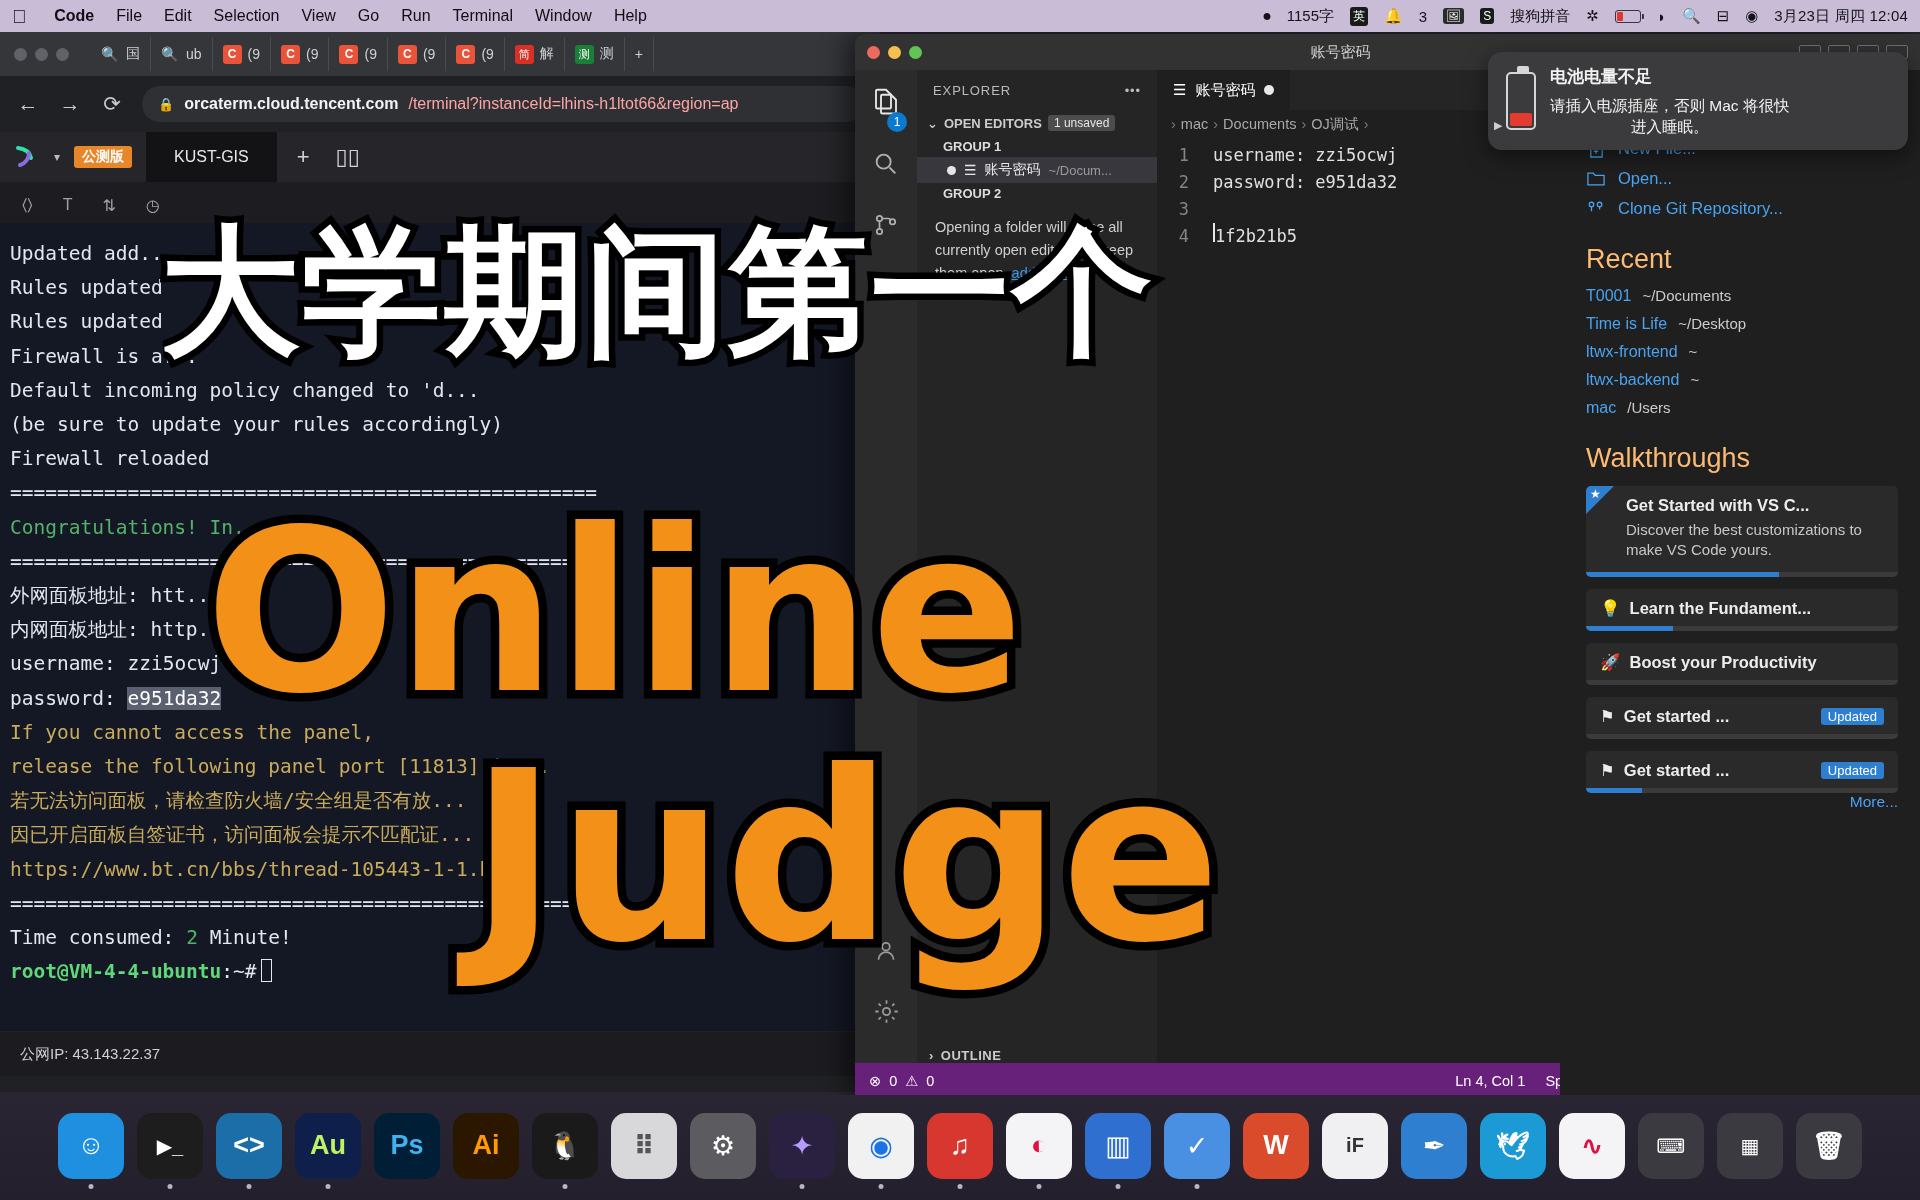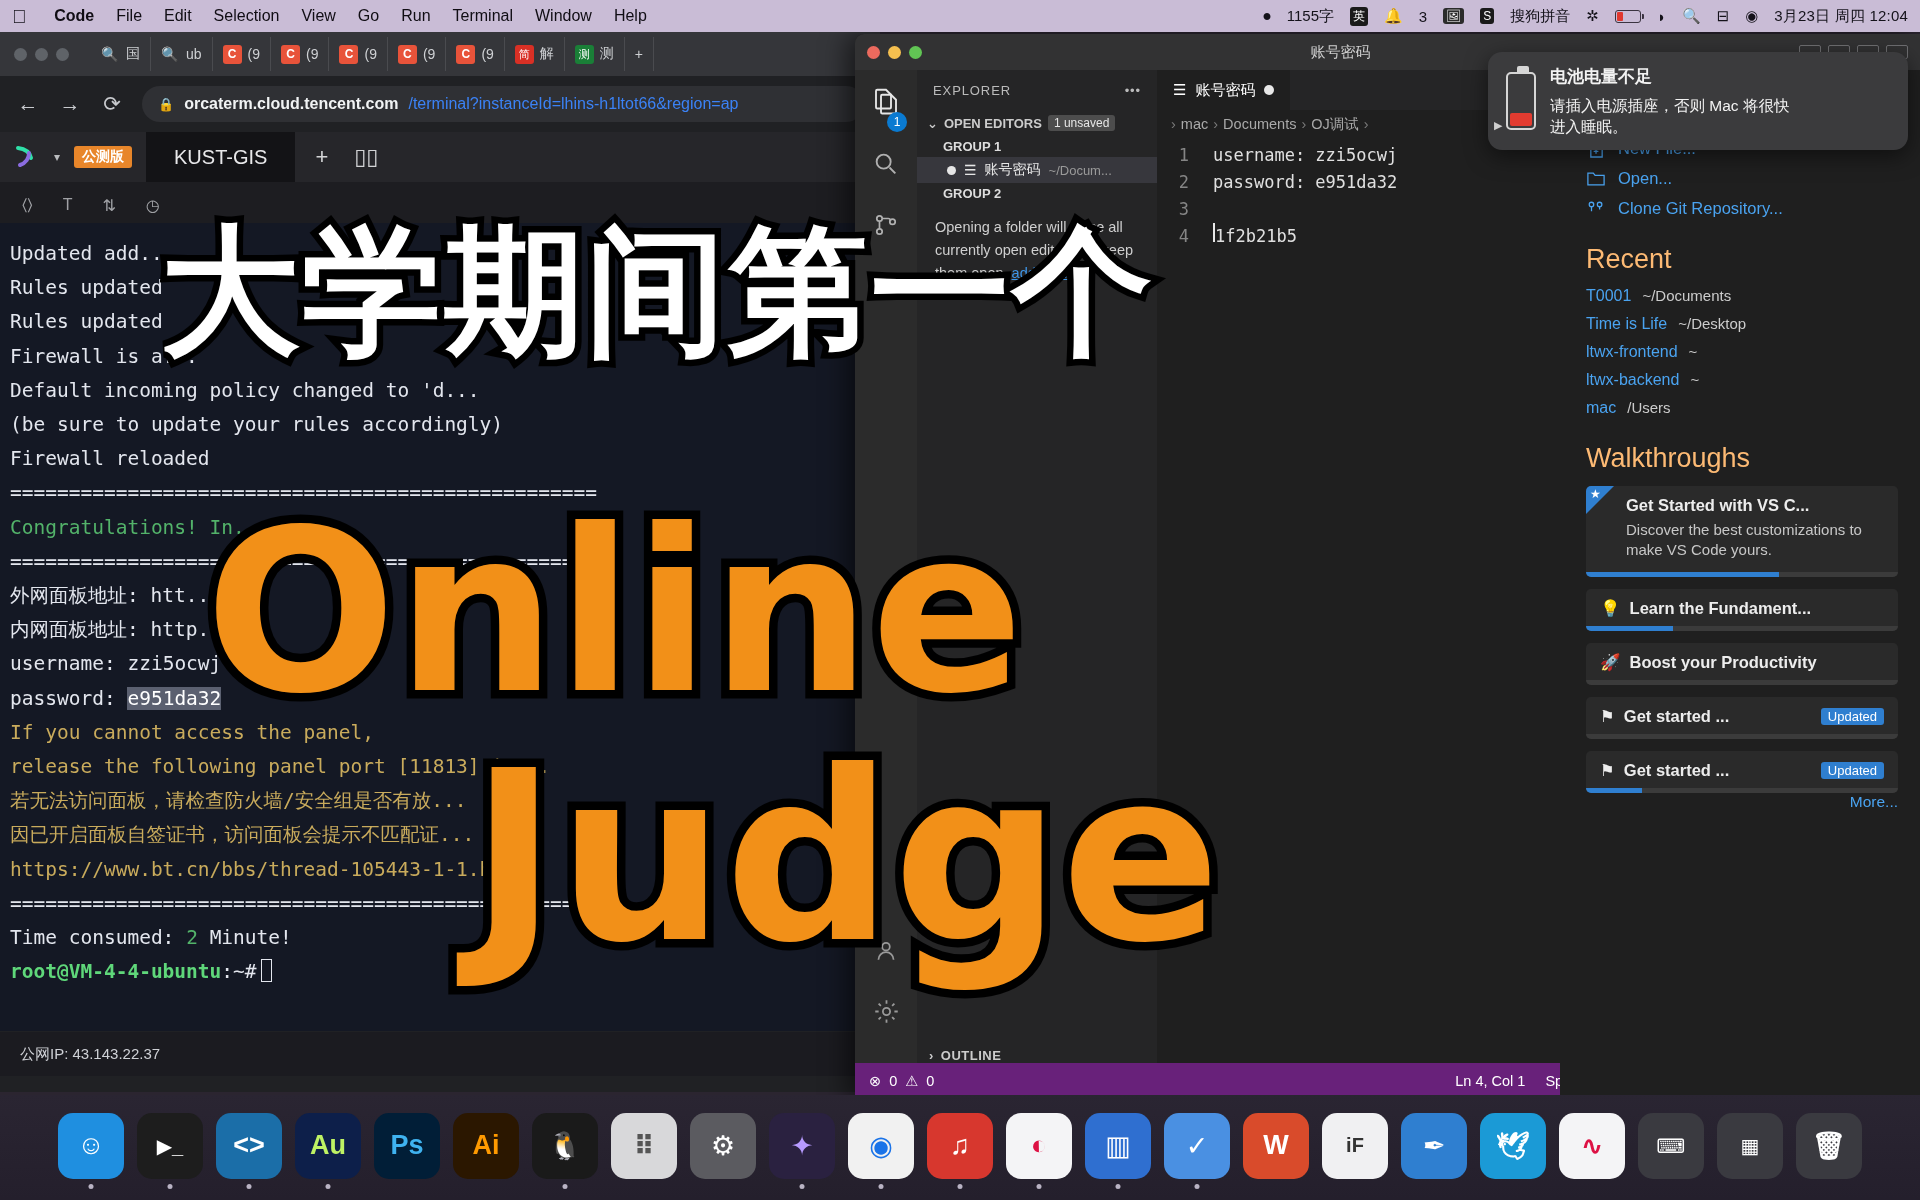--- a/index.html
+++ b/index.html
@@ -36,30 +36,30 @@
     justify-content:center; font-size:12px; color:#fff; flex:none; }
   .fav.c { background:#e8533a; font-weight:bold; }
   .fav.blue { color:#8ab4f8; background:transparent; font-size:14px; }
   .fav.red { background:#d93025; font-size:11px; }
   .fav.green { background:#1a7f37; font-size:11px; }
   .bw-urlbar { height:56px; display:flex; align-items:center; gap:18px; padding:0 16px; background:#202124; }
   .navbtn { color:#c8cace; font-size:21px; width:24px; text-align:center; }
   .omnibox { flex:1; height:36px; background:#2f3034; border-radius:18px; display:flex;
     align-items:center; gap:10px; padding:0 16px; font-size:16px; overflow:hidden; white-space:nowrap; }
   .omnibox .host { color:#f1f3f4; font-weight:bold; }
-  .omnibox .path { color:#3b82f6; }
+  .omnibox .path { color:#fca5a5; }
   .lock { font-size:13px; color:#9aa0a6; }
 
   
   .oc-tabs { height:50px; background:#26262a; display:flex; align-items:center; padding-left:14px; gap:14px; }
   .oc-logo { width:26px; height:24px; position:relative; }
   .oc-logo svg { display:block; }
   .oc-caret { color:#b9bbbe; font-size:12px; }
   .oc-beta { background:#e8862a; color:#fff; font-size:14px; padding:2px 8px; border-radius:3px; font-weight:bold; }
-  .oc-tab { height:50px; background:#131316; color:#e8e8ea; font-size:20px;
+  .oc-tab { height:50px; background:#131316; color:#e8e8ea; font-size:16px;
     display:flex; align-items:center; padding:0 28px; }
   .oc-plus, .oc-split { color:#d3d4d6; font-size:22px; padding:0 6px; }
   .oc-toolbar { height:46px; background:#1d1d21; display:flex; align-items:center; gap:30px; padding-left:22px; }
   .oc-toolbar .ti { color:#b7b9bd; opacity:.85; }
 
   
   .term { position:absolute; left:0; top:191px; width:880px; height:808px;
     background:#141824; padding:14px 10px 0 10px; overflow:hidden;
     font-family:"DejaVu Sans Mono","Liberation Mono",monospace;
     font-size:19.5px; line-height:34.2px; color:#e3e6ee; white-space:pre; }
@@ -153,21 +153,21 @@
   .notif { position:absolute; right:12px; top:52px; width:420px; height:98px; z-index:70;
     background:#3b3b3d; border-radius:14px; display:flex; align-items:center; gap:14px;
     padding:0 18px; box-shadow:0 6px 22px rgba(0,0,0,.5); }
   .notif-batt { width:30px; height:58px; border:2.5px solid #d6d6d6; border-radius:5px; position:relative; }
   .notif-batt:before { content:""; position:absolute; left:9px; top:-8px; width:12px; height:6px;
     background:#d6d6d6; border-radius:2px 2px 0 0; }
   .notif-batt i { position:absolute; left:2px; right:2px; bottom:2px; height:13px; background:#e23b30; border-radius:2px; }
   .notif-arrow { position:absolute; left:6px; bottom:18px; color:#cfcfcf; font-size:11px; }
   .notif-txt { color:#f2f2f2; }
   .notif-title { font-size:17px; font-weight:bold; margin-bottom:7px; }
-  .notif-body { font-size:15.5px; line-height:21px; }
+  .notif-body { font-size:15.5px; line-height:21px;text-align:center; }
 
   
   .ovl { position:absolute; z-index:55; pointer-events:none; }
   .ovl-cn { left:160px; top:222px; font-size:140px; font-weight:bold; color:#ffffff;
     font-family:"DejaVu Sans","Liberation Sans",sans-serif; letter-spacing:2px;
     -webkit-text-stroke:13px #000; paint-order:stroke fill; line-height:1; }
   .ovl-online, .ovl-judge { font-family:"DejaVu Sans","Liberation Sans",sans-serif;
     font-weight:bold; color:#f29018; -webkit-text-stroke:17px #000; paint-order:stroke fill; line-height:1; }
   .ovl-online { left:205px; top:500px; font-size:225px; }
   .ovl-judge { left:470px; top:740px; font-size:235px; }

